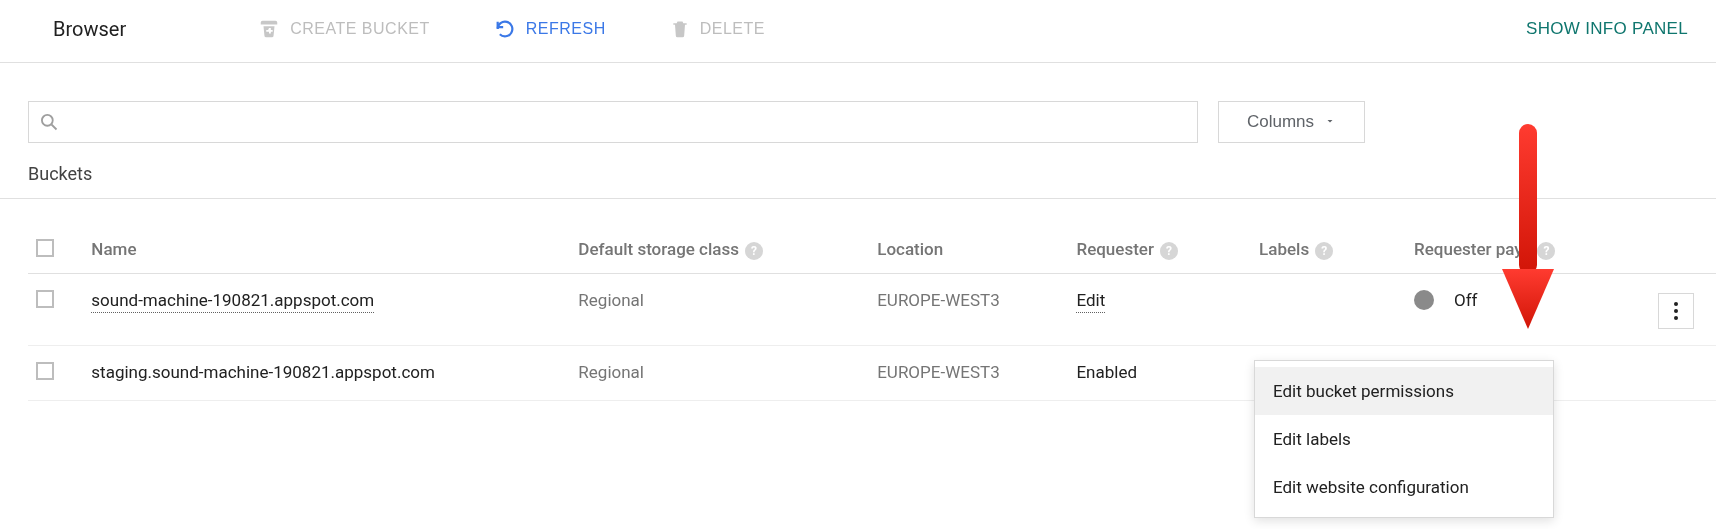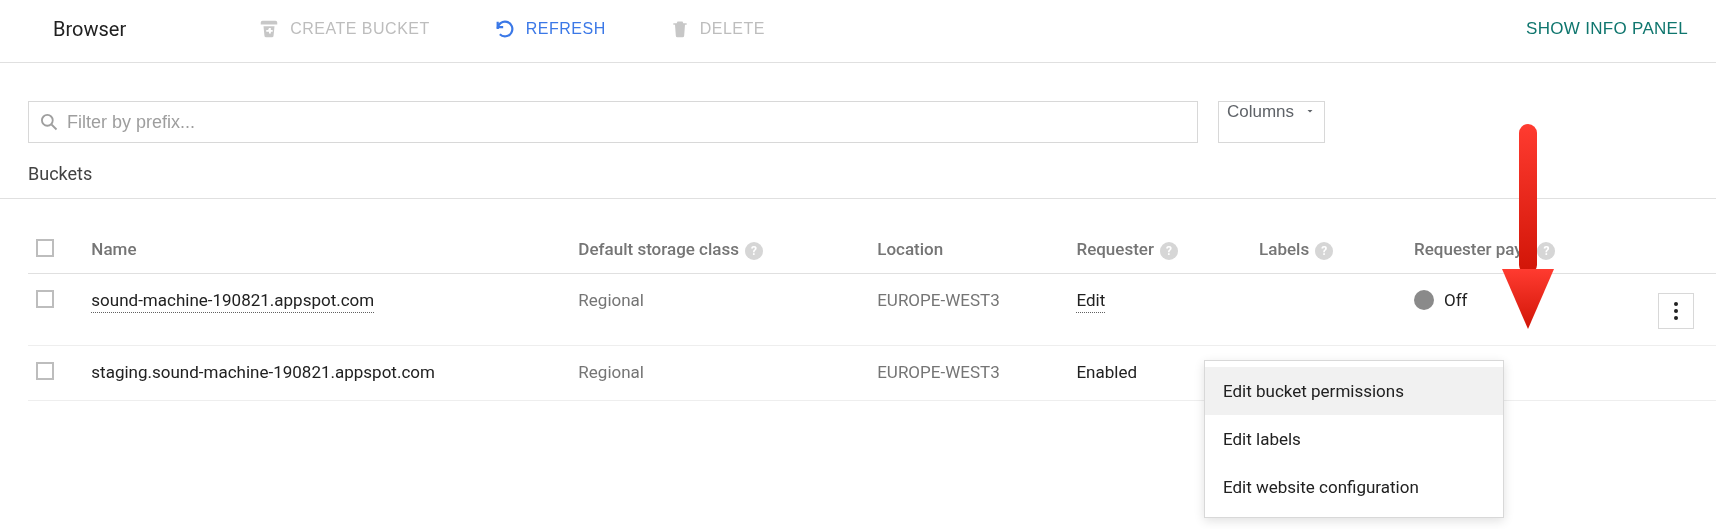--- a/index.html
+++ b/index.html
@@ -66,24 +66,24 @@
   .filter-box input {
     border: none;
     outline: none;
     font-size: 18px;
     flex: 1;
     color: #5f6368;
   }
   .filter-box input::placeholder { color: #9e9e9e; }
   .columns-btn {
     display: inline-flex;
-    align-items: flex-start;
+    align-items: center;
     border: 1px solid #d8d8d8;
     height: 42px;
-    padding: 0 8px;
+    padding: 0 28px;
     font-size: 17px;
     color: #5f6368;
     background:#fff;
     cursor:pointer;
     gap: 10px;
   }
 
   .section-heading {
     padding: 20px 28px 14px 28px;
     font-size: 18px;
@@ -145,39 +145,39 @@
     cursor: pointer;
     margin-top: 12px;
   }
   .muted { color: #757575; }
   .link-like {
     color: #212121;
     border-bottom: 1px dotted #616161;
     padding-bottom: 2px;
     cursor:pointer;
   }
-  .req-wrap { display:flex; align-items:flex-start; gap:10px; }
+  .req-wrap { display:flex; align-items:flex-start; gap:20px; }
   .status-dot {
     width: 20px; height: 20px; border-radius: 50%;
     background: #8a8a8a; display:inline-block;
   }
   .kebab {
     width: 36px; height: 36px;
     border: 1px solid #d8d8d8;
     display:inline-flex; align-items:center; justify-content:center;
     flex-direction: column; gap:3px;
     cursor:pointer;
     background:#fff;
   }
   .kebab span { width:4px;height:4px;background:#212121;border-radius:50%; }
 
   .context-menu {
     position: absolute;
     top: 360px;
-    left: 1204px;
+    left: 1254px;
     width: 300px;
     background: #fff;
     border: 1px solid #d8d8d8;
     box-shadow: 0 3px 10px rgba(0,0,0,0.12);
     padding: 6px 0;
     z-index: 50;
   }
   .context-menu .menu-item {
     padding: 14px 18px;
     font-size: 17px;
@@ -234,21 +234,20 @@
 </div>
 
 <div class="filter-row">
   <div class="filter-box">
     <span class="search-icon">
       <svg width="20" height="20" viewBox="0 0 24 24" fill="none" stroke="#9e9e9e" stroke-width="2.2">
           <circle cx="10" cy="10" r="6.5"></circle>
           <line x1="15" y1="15" x2="21" y2="21"></line>
         </svg>
     </span>
-    <input type="text" placeholder="Filter by prefix..." style="">
   </div>
   <button class="columns-btn">
     <span>Columns</span>
     <span>
       <svg width="12" height="12" viewBox="0 0 24 24" fill="#5f6368">
           <path d="M7 10l5 5 5-5z"></path>
         </svg>
     </span>
   </button>
 </div>

